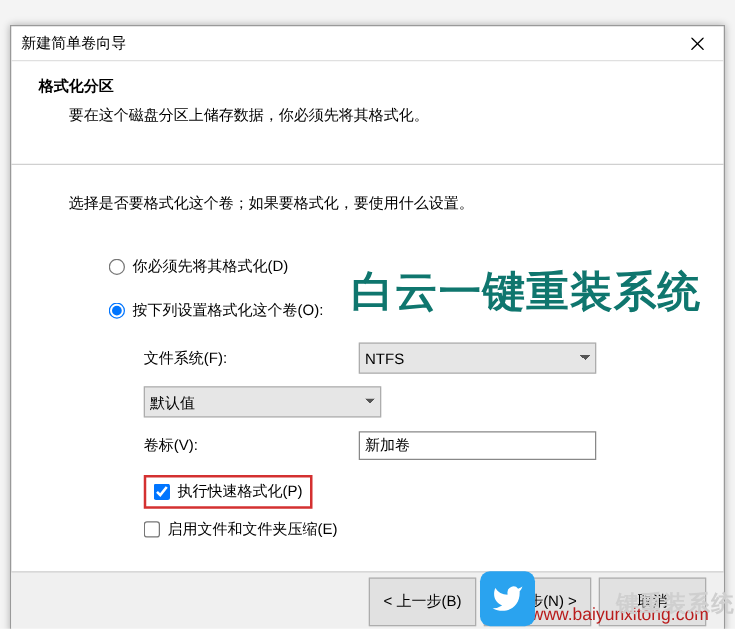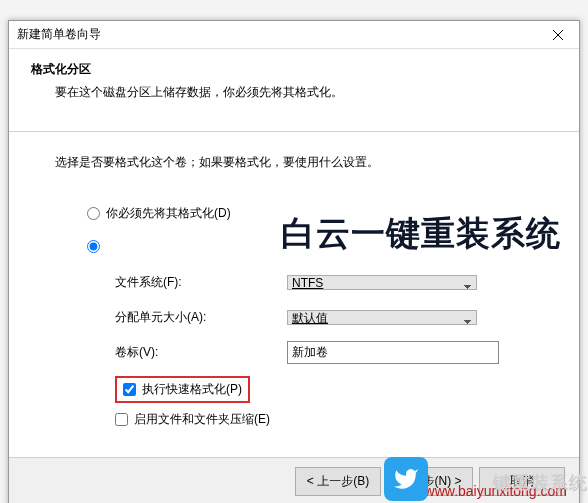--- a/index.html
+++ b/index.html
@@ -13,28 +13,28 @@
     .heading { font-weight:bold; margin-bottom:6px; }
     .desc { padding-left:24px; margin-bottom:30px; }
     .sep { border-top:1px solid #d0d0d0; margin:0 -22px 22px -22px; }
     .instr { padding-left:24px; margin-bottom:34px;font-family:Liberation Serif, serif; }
     .opts { padding-left:56px; }
     .radio-row { display:flex; align-items:center; margin-bottom:18px; }
     .radio-row input { margin-right:6px; }
     .fields { padding-left:28px; }
     .frow { display:flex; align-items:center; height:23px; margin-bottom:12px;gap:22px; }
     .flabel { width:150px; }
-    select { width:190px; height:15px; background:#e6e6e6; border:1px solid #adadad; padding-left:4px; appearance:none; -webkit-appearance:none; background-image:linear-gradient(45deg,transparent 50%,#555 50%),linear-gradient(135deg,#555 50%,transparent 50%); background-position:right 8px top 9px,right 4px top 9px; background-size:4px 4px,4px 4px; background-repeat:no-repeat;text-decoration:underline; }
-    input[type=text] { width:212px; height:23px; border:1px solid #888; padding:0 4px; }
+    select { width:190px; height:25px; background:#e6e6e6; border:1px solid #adadad; padding-left:4px; appearance:none; -webkit-appearance:none; background-image:linear-gradient(45deg,transparent 50%,#555 50%),linear-gradient(135deg,#555 50%,transparent 50%); background-position:right 8px top 9px,right 4px top 9px; background-size:4px 4px,4px 4px; background-repeat:no-repeat; }
+    input[type=text] { width:190px; height:23px; border:1px solid #888; padding:0 4px; }
     .chkrow { display:flex; align-items:center; }
     .chkrow input { margin-right:6px; }
     .hl { border:2px solid #d43030; padding:3px 6px; display:inline-flex; align-items:center; margin-bottom:8px; }
     .footer { position:absolute; bottom:0; left:0; right:0; height:48px; border-top:1px solid #d0d0d0; display:flex; align-items:center; justify-content:flex-end; padding-right:14px; gap:6px; background:#f0f0f0; }
-    .btn { min-width:86px; height:29px; border:1px solid #adadad; background:#e1e1e1; display:flex; align-items:center; justify-content:center; cursor:pointer; }
-    .watermark { position:absolute; right:18px; top:190px; font-size:34px; color:#0f172a; font-weight:bold; letter-spacing:1px; pointer-events:none; user-select:none; transform:rotate(0deg); }
+    .btn { min-width:86px; height:39px; border:1px solid #adadad; background:#e1e1e1; display:flex; align-items:center; justify-content:center; cursor:pointer; }
+    .watermark { position:absolute; right:18px; top:190px; font-size:34px; color:#0f766e; font-weight:bold; letter-spacing:1px; pointer-events:none; user-select:none; transform:rotate(0deg); }
     .wm2 { position:absolute; right:12px; bottom:6px; font-size:14px; color:#b91c1c; pointer-events:none; }
     .overlay-logo { position:absolute; right:160px; bottom:2px; width:44px; height:44px; background:#2aa3ef; border-radius:8px; display:flex; align-items:center; justify-content:center; }
     .overlay-logo svg { width:26px; height:26px; fill:#fff; }
     .overlay-text { position:absolute; right:0; bottom:8px; font-size:18px; color:#cfcfcf; font-weight:600; letter-spacing:1px; pointer-events:none; }
   </style>
 </head>
 <body>
 
 <div class="dlg">
   <div class="titlebar">
@@ -58,29 +58,29 @@
 
     <div class="opts">
 
       <label class="radio-row">
         <input type="radio" name="fmt" style="">
         <span>你必须先将其格式化(D)</span>
       </label>
 
       <label class="radio-row">
         <input type="radio" name="fmt" checked="" style="">
+        <span>按下列设置格式化这个卷(O):</span>
       </label>
 
       <div class="fields">
         <div class="frow">
           <div class="flabel">文件系统(F):</div>
           <select><option>NTFS</option></select>
         </div>
         <div class="frow">
-          <div class="flabel">分配单元大小(A):</div>
           <select><option>默认值</option></select>
         </div>
         <div class="frow">
           <div class="flabel">卷标(V):</div>
           <input type="text" value="新加卷" style="">
         </div>
 
         <div class="hl">
           <label class="chkrow" style="margin-bottom:0">
             <input type="checkbox" checked="" style="">

